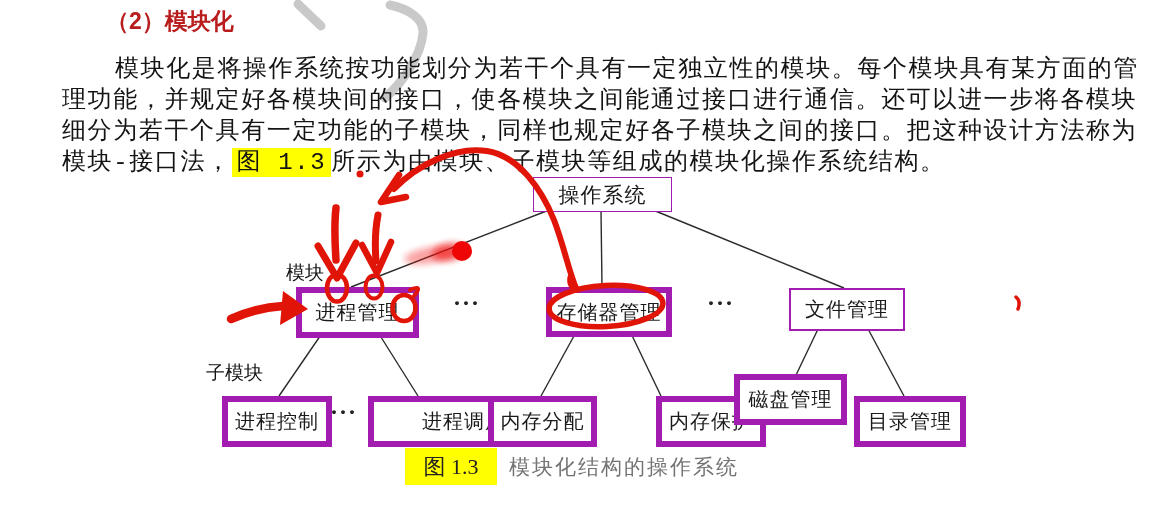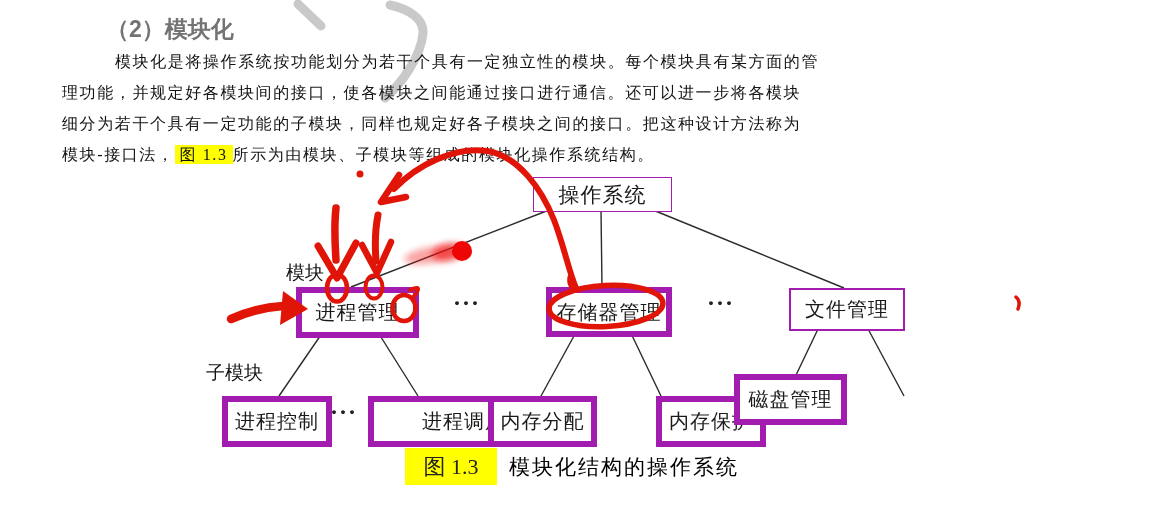--- a/index.html
+++ b/index.html
@@ -2,23 +2,23 @@
 <html><head>
 <meta charset="utf-8">
 <style>
   html,body{margin:0;padding:0;background:#ffffff;}
   .page{position:relative;width:1155px;height:517px;background:#ffffff;overflow:hidden;
         font-family:"Liberation Serif","DejaVu Serif",serif;color:#1a1a1a;}
   .layer{position:absolute;left:0;top:0;width:1155px;height:517px;}
   .under{z-index:1;}
   .over{z-index:3;pointer-events:none;}
 
-  .heading{position:absolute;left:106px;top:14px;font-family:"Liberation Sans","DejaVu Sans",sans-serif;
-           font-weight:bold;font-size:23px;color:#737373;white-space:nowrap;z-index:2;}
-  .pline{position:absolute;font-size:16px;letter-spacing:1.6px;white-space:nowrap;z-index:2;color:#141414;}
+  .heading{position:absolute;left:106px;top:6px;font-family:"Liberation Sans","DejaVu Sans",sans-serif;
+           font-weight:bold;font-size:23px;color:#b91c1c;white-space:nowrap;z-index:2;}
+  .pline{position:absolute;font-size:24px;letter-spacing:1.6px;white-space:nowrap;z-index:2;color:#141414;font-family:Liberation Mono, monospace;}
   .l1{left:115px;top:52px;}
   .l2{left:62px;top:83px;}
   .l3{left:62px;top:114px;}
   .l4{left:62px;top:145px;}
   .hl{background:#ffff00;padding:1px 5px;}
 
   .node{position:absolute;background:#ffffff;border:6px solid #a21caf;display:flex;
         align-items:center;justify-content:center;font-size:20px;letter-spacing:1px;
         white-space:nowrap;z-index:2;}
   .n-os{left:533px;top:177px;width:137px;height:33px;border-width:1.5px;font-size:21px;}
@@ -35,21 +35,21 @@
   .dlabel{position:absolute;font-size:19px;z-index:2;white-space:nowrap;color:#141414;}
   .lab-mod{left:286px;top:260px;}
   .lab-sub{left:206px;top:360px;}
   .dots{position:absolute;font-size:24px;font-weight:bold;letter-spacing:1px;z-index:2;color:#222;}
   .dots0{left:453px;top:290px;}
   .dots1{left:707px;top:290px;}
   .dots2{left:330px;top:399px;}
 
   .cap-ref{position:absolute;left:405px;top:448px;width:92px;height:37px;background:#ffff00;
            display:flex;align-items:center;justify-content:center;font-size:22px;z-index:2;color:#222;}
-  .cap-text{position:absolute;left:509px;top:453px;font-size:21px;letter-spacing:2px;z-index:2;color:#000000;white-space:nowrap;}
+  .cap-text{position:absolute;left:509px;top:453px;font-size:21px;letter-spacing:2px;z-index:2;color:#737373;white-space:nowrap;}
 </style>
 </head>
 <body>
 
 <div class="page">
 
   <svg class="layer under" viewBox="0 0 1155 517">
     <g stroke="#c9c9c9" stroke-width="9" stroke-linecap="round" fill="none">
       <path d="M298,4 L321,26"></path>
       <path d="M390,5 C409,9 424,19 423,33 C421,57 401,84 385,98"></path>
@@ -83,20 +83,21 @@
   <div class="dots dots1">···</div>
   <div class="node n-m2">文件管理</div>
 
   <div class="dlabel lab-sub">子模块</div>
   <div class="node n-s0">进程控制</div>
   <div class="dots dots2">···</div>
   <div class="node n-s1">进程调度</div>
   <div class="node n-s2">内存分配</div>
   <div class="node n-s3">内存保护</div>
   <div class="node n-s4">磁盘管理</div>
+  <div class="node n-s5">目录管理</div>
 
   <div class="cap-ref">图 1.3</div>
   <div class="cap-text">模块化结构的操作系统</div>
 
   <svg class="layer over" viewBox="0 0 1155 517">
     <defs>
       <filter id="lblur" x="-60%" y="-60%" width="220%" height="220%">
         <feGaussianBlur stdDeviation="3.2"></feGaussianBlur>
       </filter>
     </defs>

